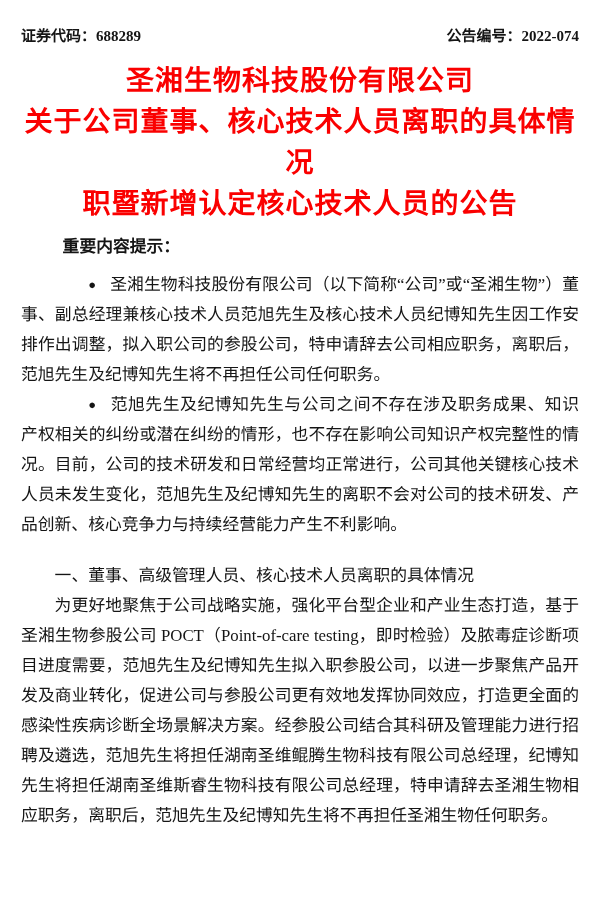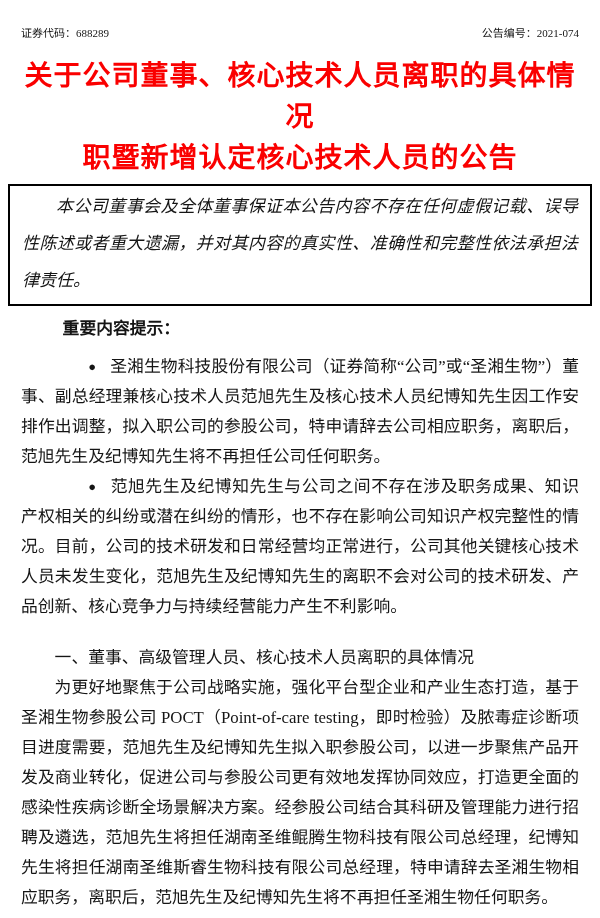--- a/index.html
+++ b/index.html
@@ -18,22 +18,22 @@
     overflow: hidden;
     box-sizing: border-box;
     padding: 0 21px;
   }
   
   .header-row {
     display: flex;
     justify-content: space-between;
     align-items: baseline;
     padding-top: 24px;
-    font-size: 11px;
-    font-weight: normal;
+    font-size: 15px;
+    font-weight: bold;
     white-space: nowrap;
   }
   
   .doc-title {
     margin-top: 15px;
     text-align: center;
     color: #fa0000;
     font-family: "Liberation Sans", "DejaVu Sans", sans-serif;
     font-weight: bold;
     font-size: 28px;
@@ -83,38 +83,36 @@
     text-indent: 2em;
   }
 </style>
 </head>
 <body>
 
 <div class="page">
 
   <div class="header-row">
     <div><span>证券代码：</span><span>688289</span></div>
-    <div><span>公告编号：</span><span>2021-074</span></div>
+    <div><span>公告编号：</span><span>2022-074</span></div>
   </div>
 
   <div class="doc-title">
+    <div>圣湘生物科技股份有限公司</div>
     <div>关于公司董事、核心技术人员离职的具体情况</div>
     <div>职暨新增认定核心技术人员的公告</div>
   </div>
 
-  <div class="declaration-box">
-    <span>本公司董事会及全体董事保证本公告内容不存在任何虚假记载、误导性陈述或者重大遗漏，并对其内容的真实性、准确性和完整性依法承担法律责任。</span>
-  </div>
 
   <div class="body-text">
 
     <p class="notice-heading">重要内容提示：</p>
 
     <p class="bullet-para">
-      <span class="bullet-dot">●</span><span>圣湘生物科技股份有限公司（证券简称“公司”或“圣湘生物”）董事、副总经理兼核心技术人员范旭先生及核心技术人员纪博知先生因工作安排作出调整，拟入职公司的参股公司，特申请辞去公司相应职务，离职后，范旭先生及纪博知先生将不再担任公司任何职务。</span>
+      <span class="bullet-dot">●</span><span>圣湘生物科技股份有限公司（以下简称“公司”或“圣湘生物”）董事、副总经理兼核心技术人员范旭先生及核心技术人员纪博知先生因工作安排作出调整，拟入职公司的参股公司，特申请辞去公司相应职务，离职后，范旭先生及纪博知先生将不再担任公司任何职务。</span>
     </p>
 
     <p class="bullet-para">
       <span class="bullet-dot">●</span><span>范旭先生及纪博知先生与公司之间不存在涉及职务成果、知识产权相关的纠纷或潜在纠纷的情形，也不存在影响公司知识产权完整性的情况。目前，公司的技术研发和日常经营均正常进行，公司其他关键核心技术人员未发生变化，范旭先生及纪博知先生的离职不会对公司的技术研发、产品创新、核心竞争力与持续经营能力产生不利影响。</span>
     </p>
 
 
     <p class="section-heading">一、董事、高级管理人员、核心技术人员离职的具体情况</p>
 
     <p class="body-para">为更好地聚焦于公司战略实施，强化平台型企业和产业生态打造，基于圣湘生物参股公司 POCT（Point-of-care testing，即时检验）及脓毒症诊断项目进度需要，范旭先生及纪博知先生拟入职参股公司，以进一步聚焦产品开发及商业转化，促进公司与参股公司更有效地发挥协同效应，打造更全面的感染性疾病诊断全场景解决方案。经参股公司结合其科研及管理能力进行招聘及遴选，范旭先生将担任湖南圣维鲲腾生物科技有限公司总经理，纪博知先生将担任湖南圣维斯睿生物科技有限公司总经理，特申请辞去圣湘生物相应职务，离职后，范旭先生及纪博知先生将不再担任圣湘生物任何职务。</p>

